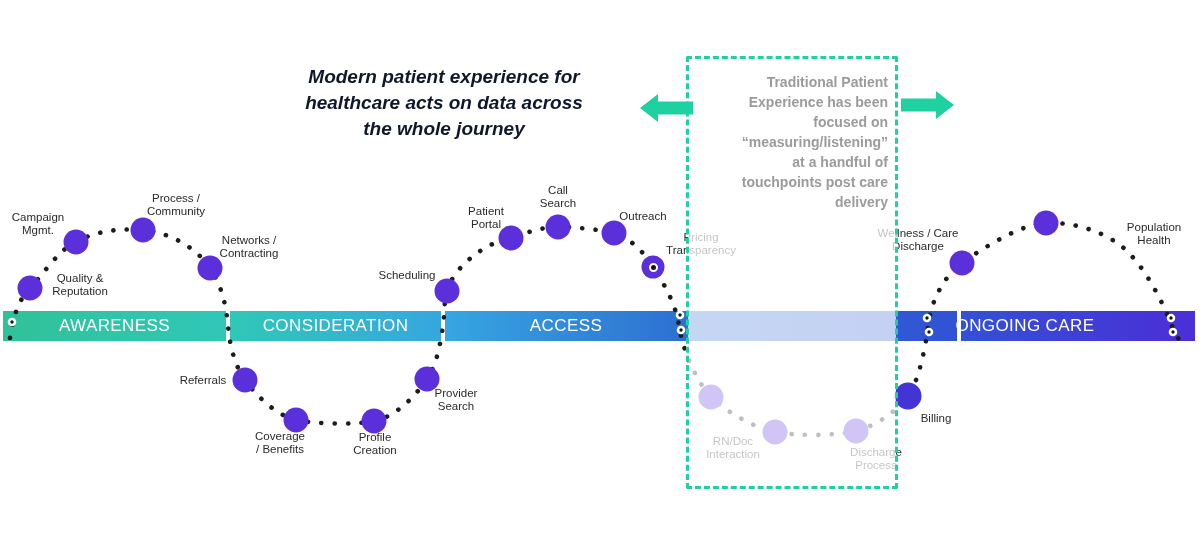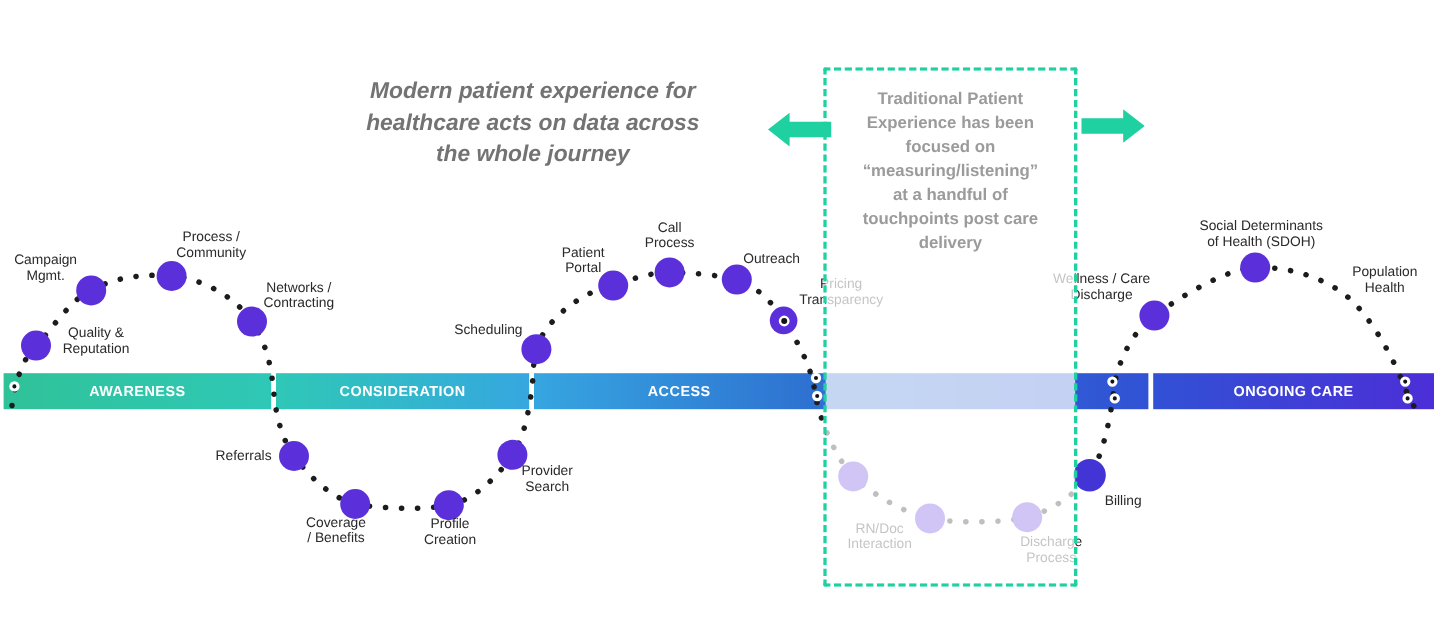--- a/index.html
+++ b/index.html
@@ -3,31 +3,31 @@
 <meta charset="utf-8">
 <style>
   html,body{margin:0;padding:0;background:#fff;}
   .stage-canvas{
     position:relative;width:1200px;height:533px;overflow:hidden;background:#fff;
     font-family:"Liberation Sans","DejaVu Sans",sans-serif;
   }
   .title{
     position:absolute;left:278px;top:64px;width:332px;
     font-size:19px;font-weight:bold;font-style:italic;line-height:26px;
-    color:#737373;text-align:center;white-space:pre-line;z-index:4;
+    color:#0f172a;text-align:center;white-space:pre-line;z-index:4;
   }
   
   .band{
     position:absolute;left:3px;top:311px;width:1192px;height:30px;z-index:1;
     background:linear-gradient(90deg,var(--band0) 0%,var(--band1) 19%,var(--band2) 37%,var(--band3) 57%,var(--band4) 80%,var(--band5) 100%);
   }
   .band-gap{position:absolute;top:309px;width:4px;height:34px;background:#fff;z-index:2;}
   .stage-label{
     position:absolute;top:311px;height:30px;display:flex;align-items:center;justify-content:center;
-    color:var(--bandtext);font-size:12px;font-weight:bold;letter-spacing:.4px;z-index:2;white-space:nowrap;
+    color:var(--bandtext);font-size:17px;font-weight:normal;letter-spacing:.4px;z-index:2;white-space:nowrap;
   }
   .trail-svg{position:absolute;left:0;top:0;z-index:3;pointer-events:none;}
   .dot{
     position:absolute;width:25px;height:25px;border-radius:50%;
     background:var(--dot);transform:translate(-50%,-50%);z-index:4;
   }
   .dot--billing{background:var(--dotbilling);width:27px;height:27px;}
   .dot--ring{width:23px;height:23px;}
   .dot--ring::after{
     content:"";position:absolute;left:50%;top:50%;transform:translate(-50%,-50%);
@@ -42,21 +42,21 @@
     position:absolute;left:688px;top:58px;width:208px;height:429px;
     background:rgba(255,255,255,.72);z-index:6;
   }
   .box-border{
     position:absolute;left:686px;top:56px;width:206px;height:427px;
     border:3px dashed var(--accent);border-radius:2px;z-index:7;
   }
   .box-note{
     position:absolute;left:696px;top:72px;width:192px;
     font-size:14px;font-weight:bold;line-height:20px;color:var(--note);
-    text-align:center;white-space:pre-line;z-index:8;
+    text-align:right;white-space:pre-line;z-index:8;
   }
   .block-arrow{position:absolute;width:53px;height:28px;background:var(--accent);z-index:8;}
   .block-arrow--left{left:640px;top:94px;clip-path:polygon(0 50%,34% 0,34% 27%,100% 27%,100% 73%,34% 73%,34% 100%);}
   .block-arrow--right{left:901px;top:91px;clip-path:polygon(100% 50%,66% 0,66% 27%,0 27%,0 73%,66% 73%,66% 100%);}
 </style>
 </head>
 <body>
 
 <div class="stage-canvas">
 
@@ -65,21 +65,21 @@
 the whole journey</div>
 
   <div class="band"></div>
   <div class="band-gap" style="left:226px"></div>
   <div class="band-gap" style="left:441px"></div>
   <div class="band-gap" style="left:957px"></div>
 
   <div class="stage-label" style="left:3px;width:223px">AWARENESS</div>
   <div class="stage-label" style="left:230px;width:211px">CONSIDERATION</div>
   <div class="stage-label" style="left:445px;width:242px">ACCESS</div>
-  <div class="stage-label" style="left:961px;width:234px">ONGOING CARE</div>
+  <div class="stage-label" style="left:908px;width:234px">ONGOING CARE</div>
 
   <svg class="trail-svg" width="1200" height="533" viewBox="0 0 1200 533">
     <path d="M 10,338
          C 13,315 20,298 30,288
          C 42,276 60,248 76,242
          C 95,231 120,228 143,230
          C 168,232 196,247 210,268
          C 222,286 226,305 228,326
          C 230,347 235,366 245,380
          C 255,394 275,415 296,420
@@ -145,33 +145,31 @@
   <div class="tp-label" style="left:280px;top:430px">Coverage
 / Benefits</div>
   <div class="tp-label" style="left:375px;top:431px">Profile
 Creation</div>
   <div class="tp-label" style="left:456px;top:387px">Provider
 Search</div>
   <div class="tp-label" style="left:407px;top:269px">Scheduling</div>
   <div class="tp-label" style="left:486px;top:205px">Patient
 Portal</div>
   <div class="tp-label" style="left:558px;top:184px">Call
-Process</div>
+Search</div>
   <div class="tp-label" style="left:643px;top:210px">Outreach</div>
   <div class="tp-label" style="left:701px;top:231px">Pricing
 Transparency</div>
   <div class="tp-label" style="left:733px;top:435px">RN/Doc
 Interaction</div>
   <div class="tp-label" style="left:876px;top:446px">Discharge
 Process</div>
   <div class="tp-label" style="left:936px;top:412px">Billing</div>
   <div class="tp-label" style="left:918px;top:227px">Wellness / Care
 Discharge</div>
-  <div class="tp-label" style="left:1051px;top:183px">Social Determinants
-of Health (SDOH)</div>
   <div class="tp-label" style="left:1154px;top:221px">Population
 Health</div>
 
   <div class="box-overlay"></div>
   <div class="box-border"></div>
   <div class="box-note">Traditional Patient
 Experience has been
 focused on
 “measuring/listening”
 at a handful of

